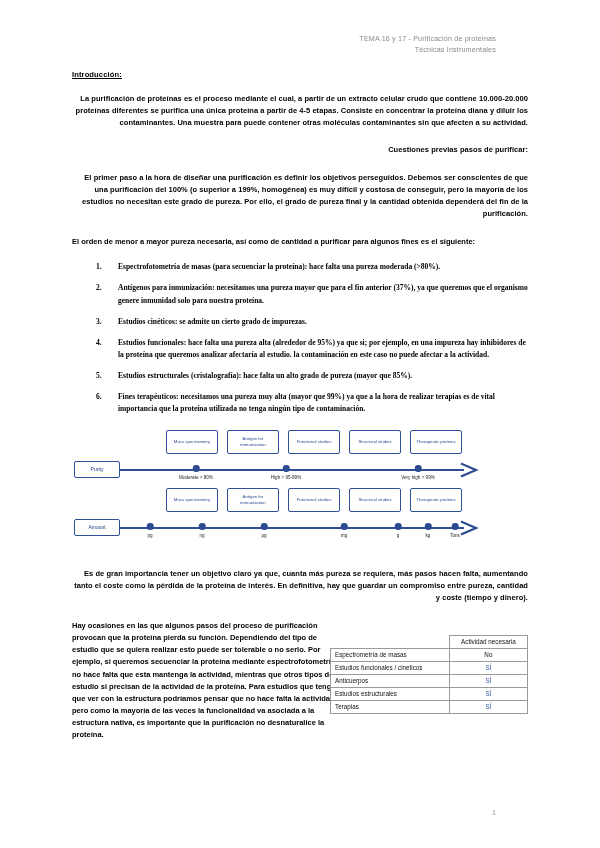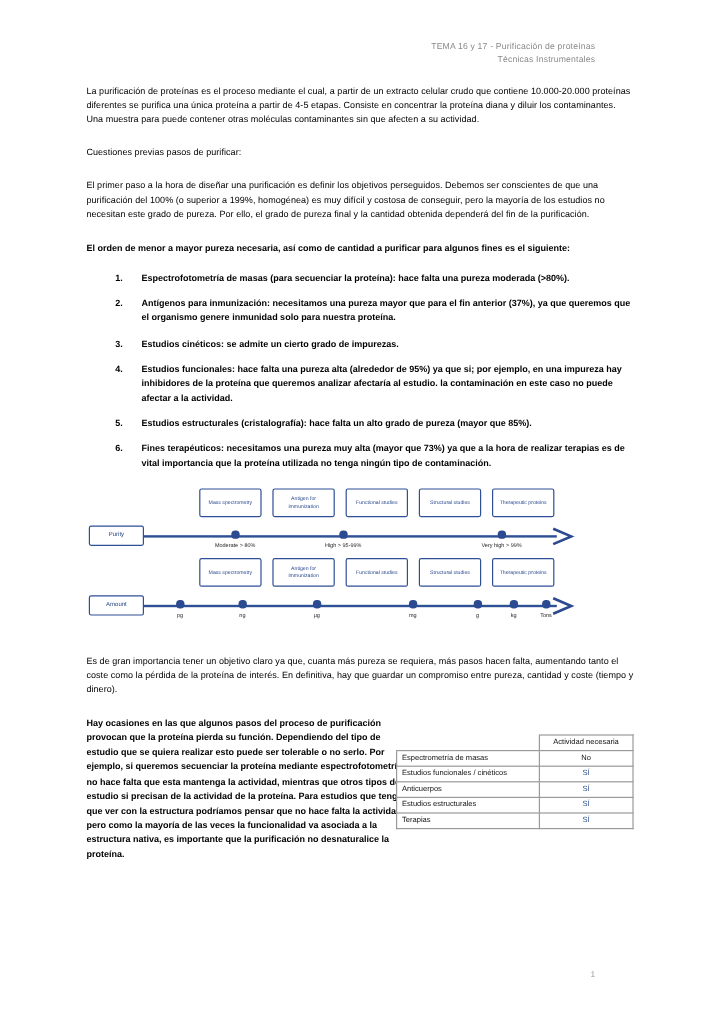--- a/index.html
+++ b/index.html
@@ -41,37 +41,38 @@
   }
   .sec-title {
     font-size: 7.6px;
     font-weight: bold;
     text-decoration: underline;
     margin: 0 0 14px 0;
     letter-spacing: 0.1px;
   }
   p.para {
     font-size: 7.5px;
-    font-weight: normal;
+    font-weight: bold;
     line-height: 1.62;
     margin: 0 0 15px 0;
-    text-align: left;
+    text-align: right;
     letter-spacing: 0.05px;
   }
   .lead {
     font-size: 7.5px;
     font-weight: bold;
     margin: 16px 0 13px 0;
     line-height: 1.62;
   }
   ol.purity-list {
     margin: 0 0 6px 0;
     padding: 0 0 0 46px;
     list-style: none;
     counter-reset: pl;
+    font-family: Liberation Serif, serif;
   }
   ol.purity-list > li {
     position: relative;
     font-size: 7.5px;
     font-weight: bold;
     line-height: 1.62;
     margin: 0 0 9px 0;
     counter-increment: pl;
     padding-left: 0;
   }
@@ -233,33 +234,34 @@
 
 <div class="page">
 
   <div class="header">
     <div>TEMA 16 y 17 - Purificación de proteínas</div>
     <div>Técnicas Instrumentales</div>
   </div>
 
   <div class="content">
 
+    <h2 class="sec-title">Introducción:</h2>
     <p class="para">La purificación de proteínas es el proceso mediante el cual, a partir de un extracto celular crudo que contiene 10.000-20.000 proteínas diferentes se purifica una única proteína a partir de 4-5 etapas. Consiste en concentrar la proteína diana y diluir los contaminantes. Una muestra para puede contener otras moléculas contaminantes sin que afecten a su actividad.</p>
 
     <p class="para">Cuestiones previas pasos de purificar:</p>
     <p class="para">El primer paso a la hora de diseñar una purificación es definir los objetivos perseguidos. Debemos ser conscientes de que una purificación del 100% (o superior a 199%, homogénea) es muy difícil y costosa de conseguir, pero la mayoría de los estudios no necesitan este grado de pureza. Por ello, el grado de pureza final y la cantidad obtenida dependerá del fin de la purificación.</p>
     <p class="lead">El orden de menor a mayor pureza necesaria, así como de cantidad a purificar para algunos fines es el siguiente:</p>
 
     <ol class="purity-list">
       <li>Espectrofotometría de masas (para secuenciar la proteína): hace falta una pureza moderada (&gt;80%).</li>
       <li>Antígenos para inmunización: necesitamos una pureza mayor que para el fin anterior (37%), ya que queremos que el organismo genere inmunidad solo para nuestra proteína.</li>
       <li>Estudios cinéticos: se admite un cierto grado de impurezas.</li>
       <li>Estudios funcionales: hace falta una pureza alta (alrededor de 95%) ya que si; por ejemplo, en una impureza hay inhibidores de la proteína que queremos analizar afectaría al estudio. la contaminación en este caso no puede afectar a la actividad.</li>
       <li>Estudios estructurales (cristalografía): hace falta un alto grado de pureza (mayor que 85%).</li>
-      <li>Fines terapéuticos: necesitamos una pureza muy alta (mayor que 73%) ya que a la hora de realizar terapias es de vital importancia que la proteína utilizada no tenga ningún tipo de contaminación.</li>
+      <li>Fines terapéuticos: necesitamos una pureza muy alta (mayor que 99%) ya que a la hora de realizar terapias es de vital importancia que la proteína utilizada no tenga ningún tipo de contaminación.</li>
     </ol>
 
     <div class="diagram">
 
       <div class="dg-row">
         <div class="dg-boxes">
           <div class="dg-box">Mass spectrometry</div>
           <div class="dg-box">Antigen for immunization</div>
           <div class="dg-box">Functional studies</div>
           <div class="dg-box">Structural studies</div>

